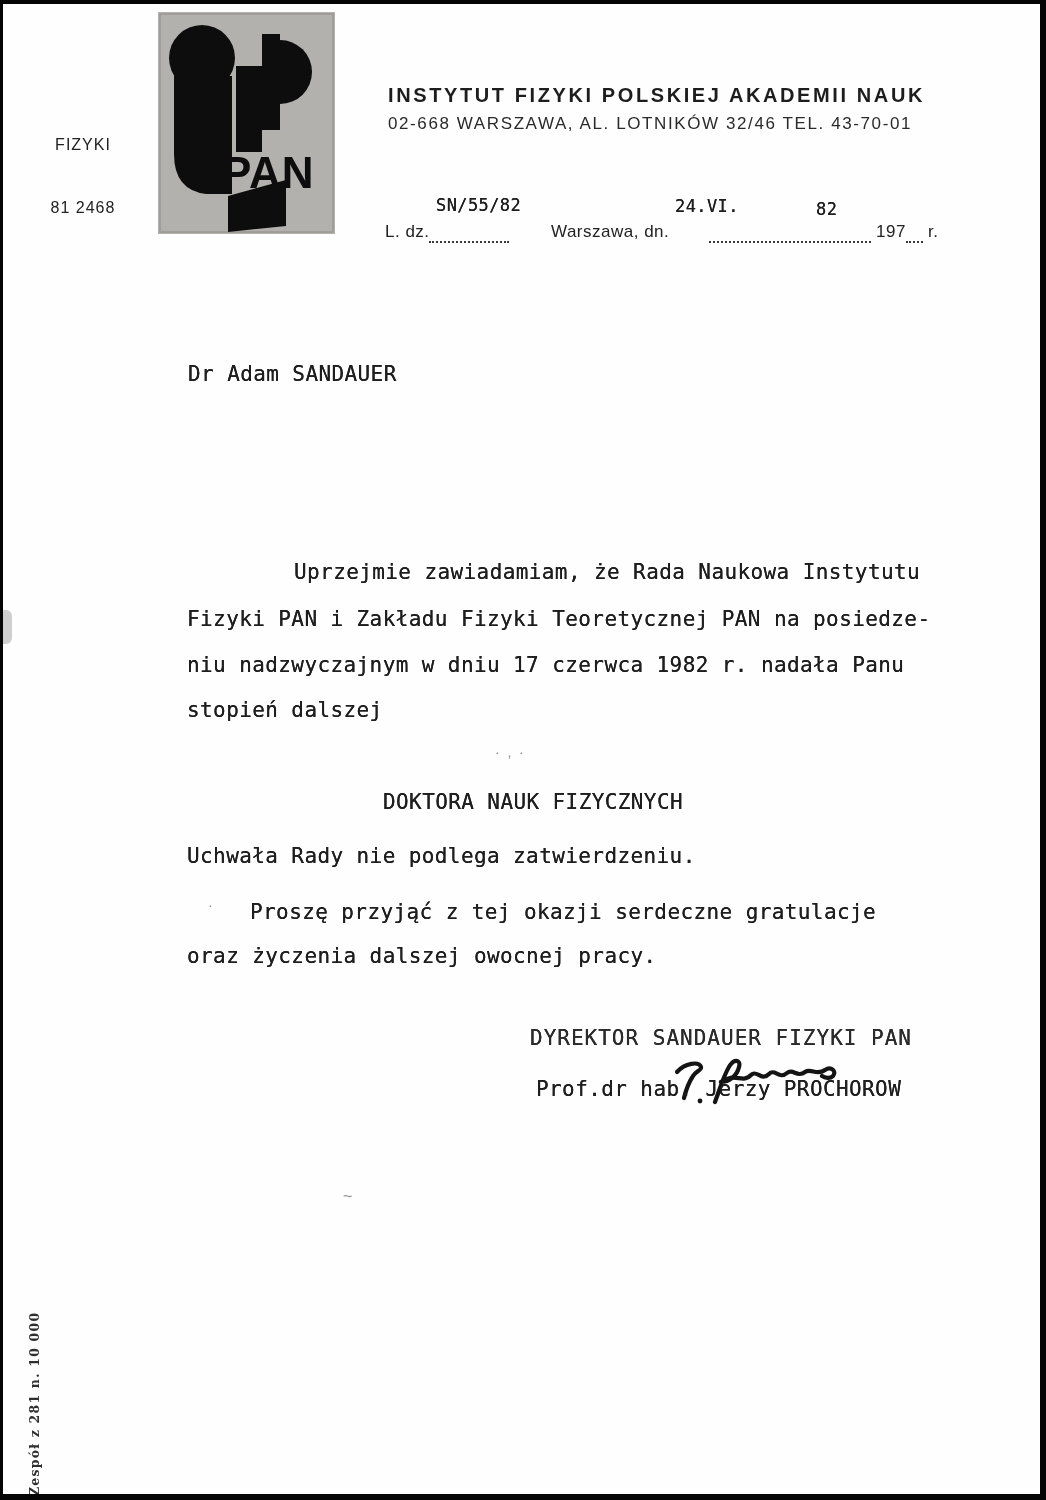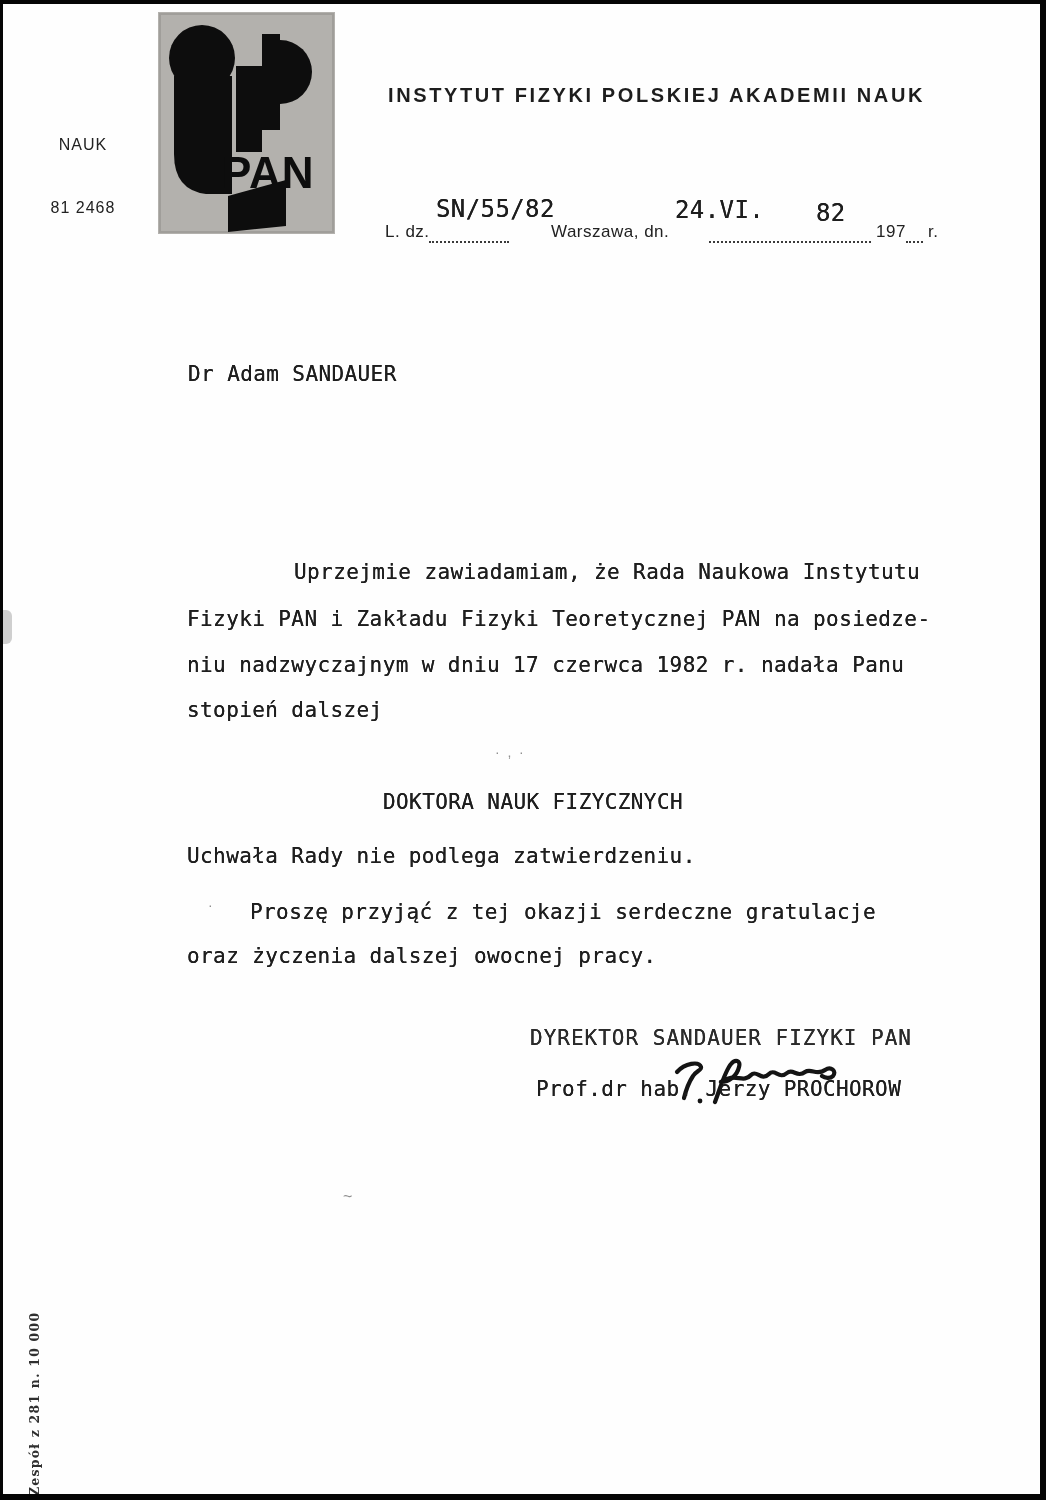--- a/index.html
+++ b/index.html
@@ -18,21 +18,21 @@
   }
   .abs{position:absolute;white-space:pre;}
   
   .typed{
     font-family:"DejaVu Sans Mono",monospace;
     font-size:21px;
     letter-spacing:0.4px;
     color:#1e1e1e;
     text-shadow:0 0 0.5px #1e1e1e;
   }
-  .typed-ref{font-size:24px;}
+  .typed-ref{font-size:17px;}
   
   .telex{
     font-size:16px;letter-spacing:1px;color:#222;text-align:center;line-height:21px;
   }
   .head-title{
     font-size:20px;font-weight:bold;letter-spacing:2.6px;color:#1d1d1d;
   }
   .head-address{
     font-size:17px;letter-spacing:1.6px;color:#2a2a2a;
   }
@@ -45,39 +45,40 @@
     transform:rotate(-90deg);transform-origin:0 0;
   }
   .artifact{color:#8f8f8f;}
 </style>
 </head>
 <body>
 
 <div class="page">
 
   <div class="abs telex" style="left:40px;top:88px;width:80px;">
-    <div>NAUK</div>
+    <div>FIZYKI</div>
     <div>81 2468</div>
   </div>
 
   <div class="logo-box">
     <svg width="177" height="222" viewBox="0 0 177 222">
       <rect x="0" y="0" width="177" height="222" fill="#b3b1ad"></rect>
       <rect x="2" y="2" width="173" height="218" fill="none" stroke="#a09e9a" stroke-width="2"></rect>
       <circle cx="44" cy="46" r="33" fill="#0d0d0d"></circle>
       <path d="M16,64 H74 V182 H48 Q16,178 16,142 Z" fill="#0d0d0d"></path>
       <rect x="78" y="54" width="26" height="86" fill="#0d0d0d"></rect>
       <rect x="104" y="22" width="18" height="96" fill="#0d0d0d"></rect>
       <path d="M122,28 a32,32 0 0 1 0,64 Z" fill="#0d0d0d"></path>
       <text x="64" y="176" font-family="Liberation Sans, sans-serif" font-size="44" font-weight="bold" letter-spacing="1" fill="#0d0d0d">PAN</text>
       <polygon points="70,184 128,168 128,214 70,220" fill="#0d0d0d"></polygon>
     </svg>
   </div>
 
   <div class="abs head-title" style="left:385px;top:80px;">INSTYTUT FIZYKI POLSKIEJ AKADEMII NAUK</div>
+  <div class="abs head-address" style="left:385px;top:110px;">02-668 WARSZAWA, AL. LOTNIKÓW 32/46 TEL. 43-70-01</div>
 
   <div class="abs typed typed-ref" style="left:433px;top:191px;">SN/55/82</div>
   <div class="abs typed typed-ref" style="left:672px;top:192px;">24.VI.</div>
   <div class="abs typed typed-ref" style="left:813px;top:195px;">82</div>
 
   <div class="abs print-label" style="left:382px;top:218px;">L. dz.</div>
   <div class="abs dotline" style="left:426px;top:236px;width:80px;"></div>
   <div class="abs print-label" style="left:548px;top:218px;">Warszawa, dn.</div>
   <div class="abs dotline" style="left:706px;top:236px;width:162px;"></div>
   <div class="abs print-label" style="left:873px;top:218px;">197</div>

